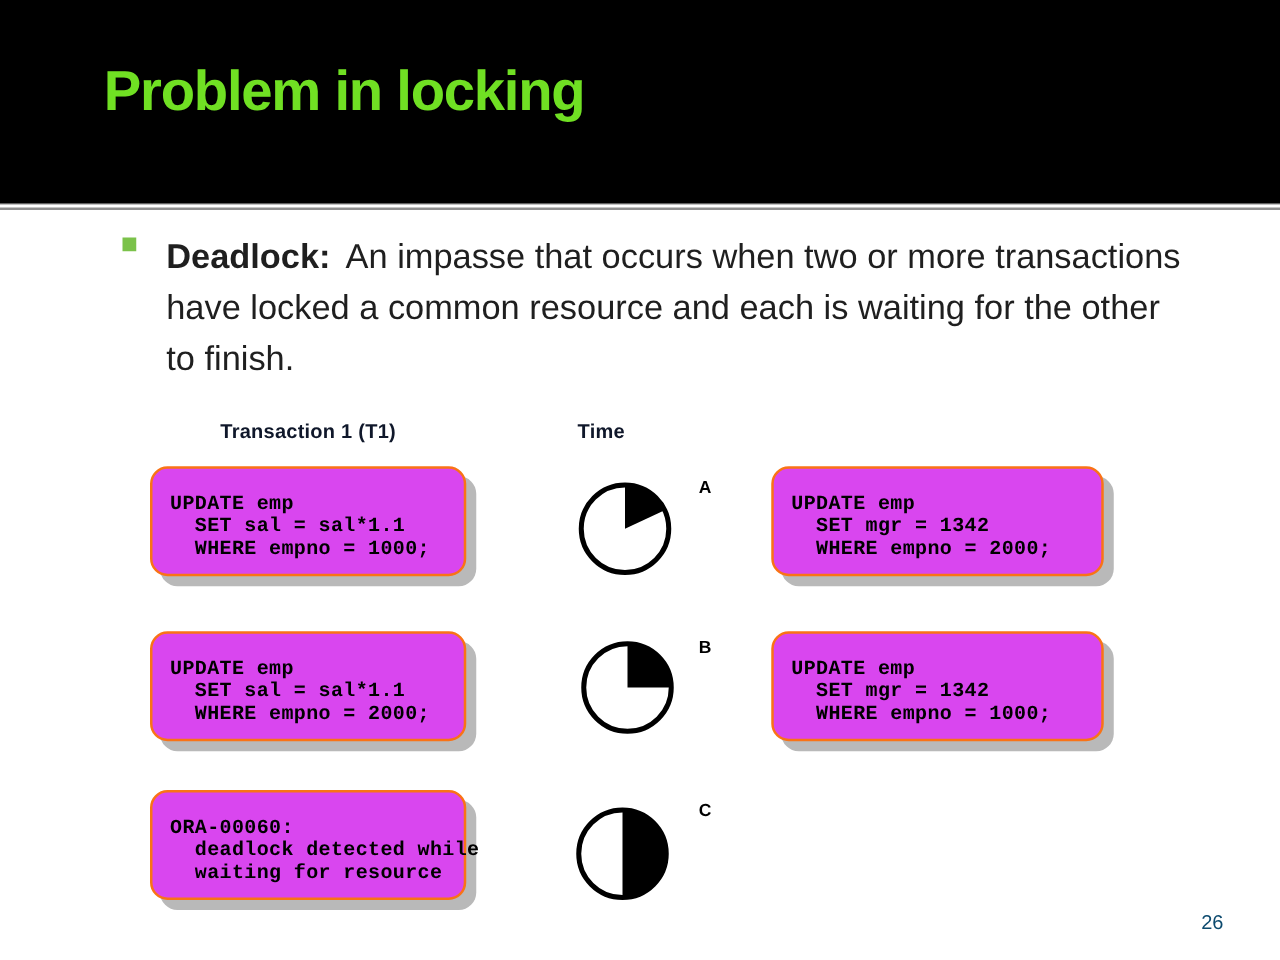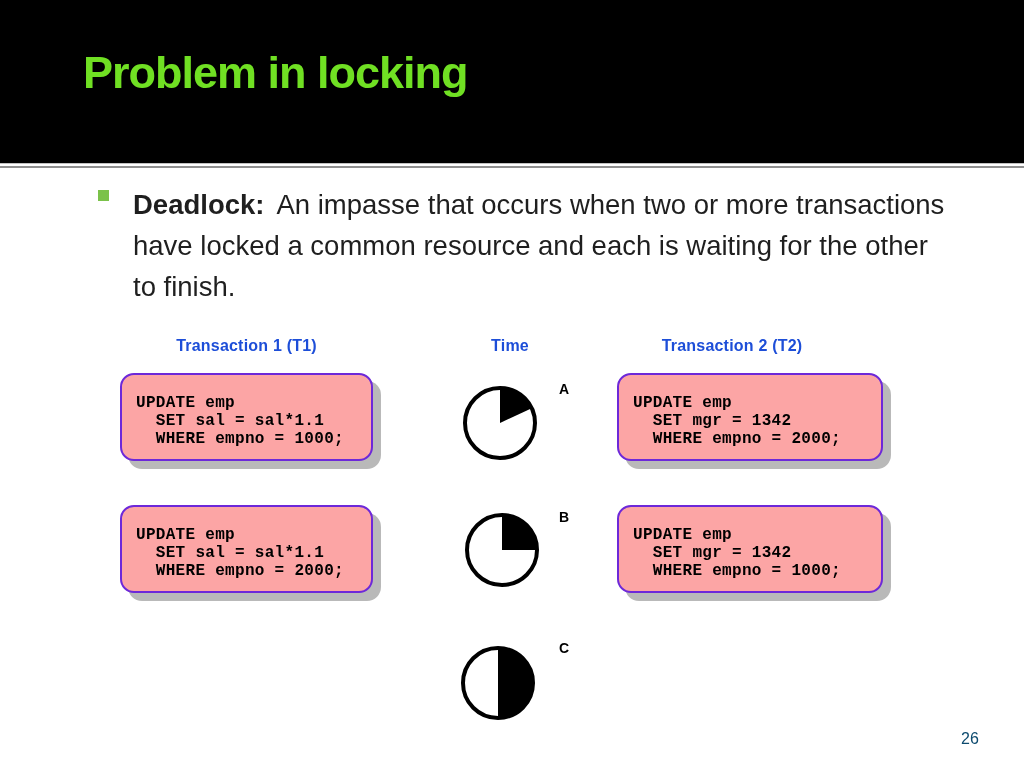--- a/index.html
+++ b/index.html
@@ -24,30 +24,30 @@
   .bullet-marker{position:absolute;left:98px;top:190px;width:11px;height:11px;background:#7BC24A;}
   .bullet-text{
     position:absolute;left:133px;top:184px;width:812px;margin:0;
     font-size:27.5px;line-height:41px;color:#1f1f1f;
   }
   .bullet-term{font-weight:700;margin-right:12px;}
 
   
   .diag-header{
     position:absolute;top:337px;height:20px;
-    font-size:16px;font-weight:600;color:#1d4ed8;text-align:center;
+    font-size:16px;font-weight:600;color:#0f172a;text-align:center;
     letter-spacing:0.2px;
   }
   .hdr-t1{left:120px;width:253px;}
-  .hdr-time{left:450px;width:120px;}
+  .hdr-time{left:421px;width:120px;}
   .hdr-t2{left:607px;width:250px;}
 
   .code-box{
     position:absolute;box-sizing:border-box;
-    background:#fca5a5;border:2px solid #6d28d9;border-radius:14px;
+    background:#d946ef;border:2px solid #f97316;border-radius:14px;
     box-shadow:8px 8px 0 0 #b9b9b9;
     padding:19px 0 16px 14px;
   }
   .col-left{left:120px;width:253px;height:88px;}
   .col-right{left:617px;width:266px;height:88px;}
   .row-a{top:373px;}
   .row-b{top:505px;}
   .row-c{top:632px;}
   .code-line{
     font-family:"Liberation Mono","DejaVu Sans Mono",monospace;
@@ -80,21 +80,20 @@
     <h1 class="slide-title">Problem in locking</h1>
   </header>
   <div class="sep-light"></div>
   <div class="sep-dark"></div>
 
   <span class="bullet-marker"></span>
   <p class="bullet-text"><span class="bullet-term">Deadlock:</span><span>An impasse that occurs when two or more transactions have locked a common resource and each is waiting for the other to finish.</span></p>
 
   <div class="diag-header hdr-t1">Transaction 1 (T1)</div>
   <div class="diag-header hdr-time">Time</div>
-  <div class="diag-header hdr-t2">Transaction 2 (T2)</div>
 
   <div class="code-box col-left row-a">
     <div class="code-line">UPDATE emp</div>
     <div class="code-line">  SET sal = sal*1.1</div>
     <div class="code-line">  WHERE empno = 1000;</div>
   </div>
   <div class="clock clock-a">
     <svg width="76" height="76" viewBox="0 0 76 76">
       <circle cx="38" cy="38" r="35" fill="#fff" stroke="#000" stroke-width="4"></circle>
       <path fill="#000" d="M38,38 L38,3 A35,35 0 0 1 69.72,23.21 Z"></path>
@@ -118,20 +117,25 @@
       <path fill="#000" d="M38,38 L38,3 A35,35 0 0 1 73.00,38.00 Z"></path>
     </svg>
   </div>
   <div class="time-label lbl-b">B</div>
   <div class="code-box col-right row-b">
     <div class="code-line">UPDATE emp</div>
     <div class="code-line">  SET mgr = 1342</div>
     <div class="code-line">  WHERE empno = 1000;</div>
   </div>
 
+  <div class="code-box col-left row-c">
+    <div class="code-line">ORA-00060:</div>
+    <div class="code-line">  deadlock detected while</div>
+    <div class="code-line">  waiting for resource</div>
+  </div>
   <div class="clock clock-c">
     <svg width="76" height="76" viewBox="0 0 76 76">
       <circle cx="38" cy="38" r="35" fill="#fff" stroke="#000" stroke-width="4"></circle>
       <path fill="#000" d="M38,38 L38,3 A35,35 0 0 1 38.00,73.00 Z"></path>
     </svg>
   </div>
   <div class="time-label lbl-c">C</div>
 
   <div class="page-number">26</div>
 </div>

